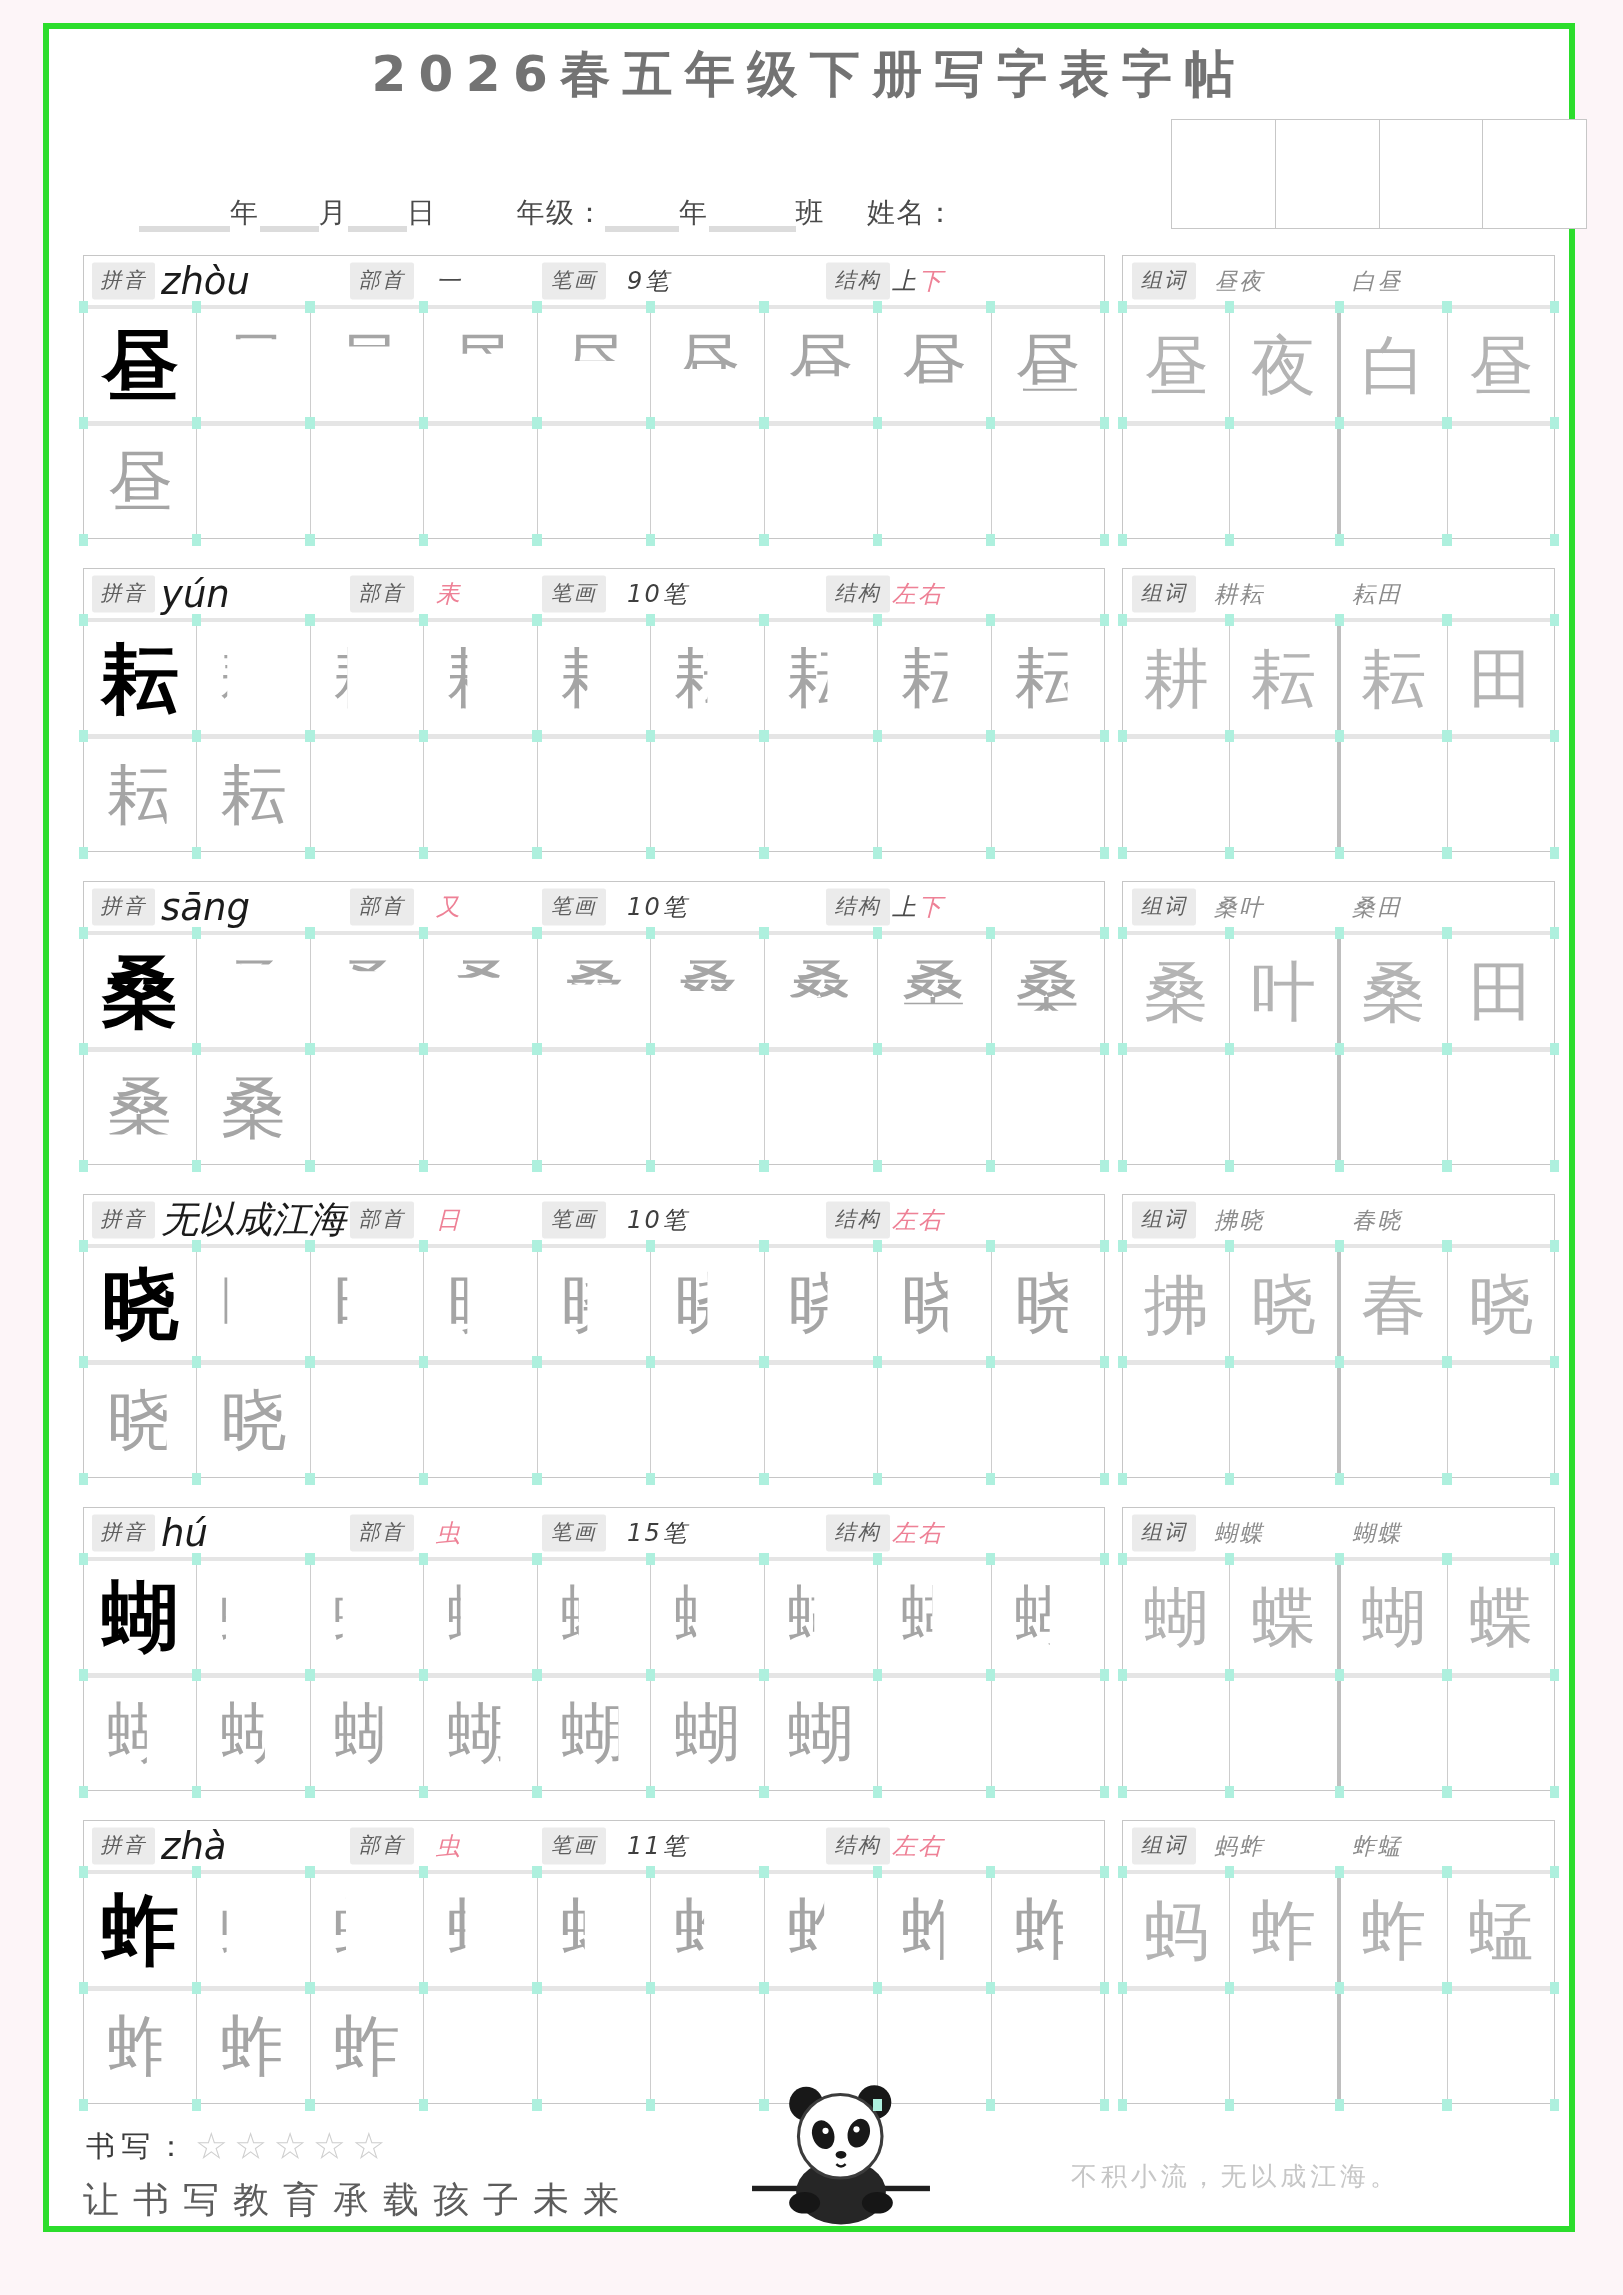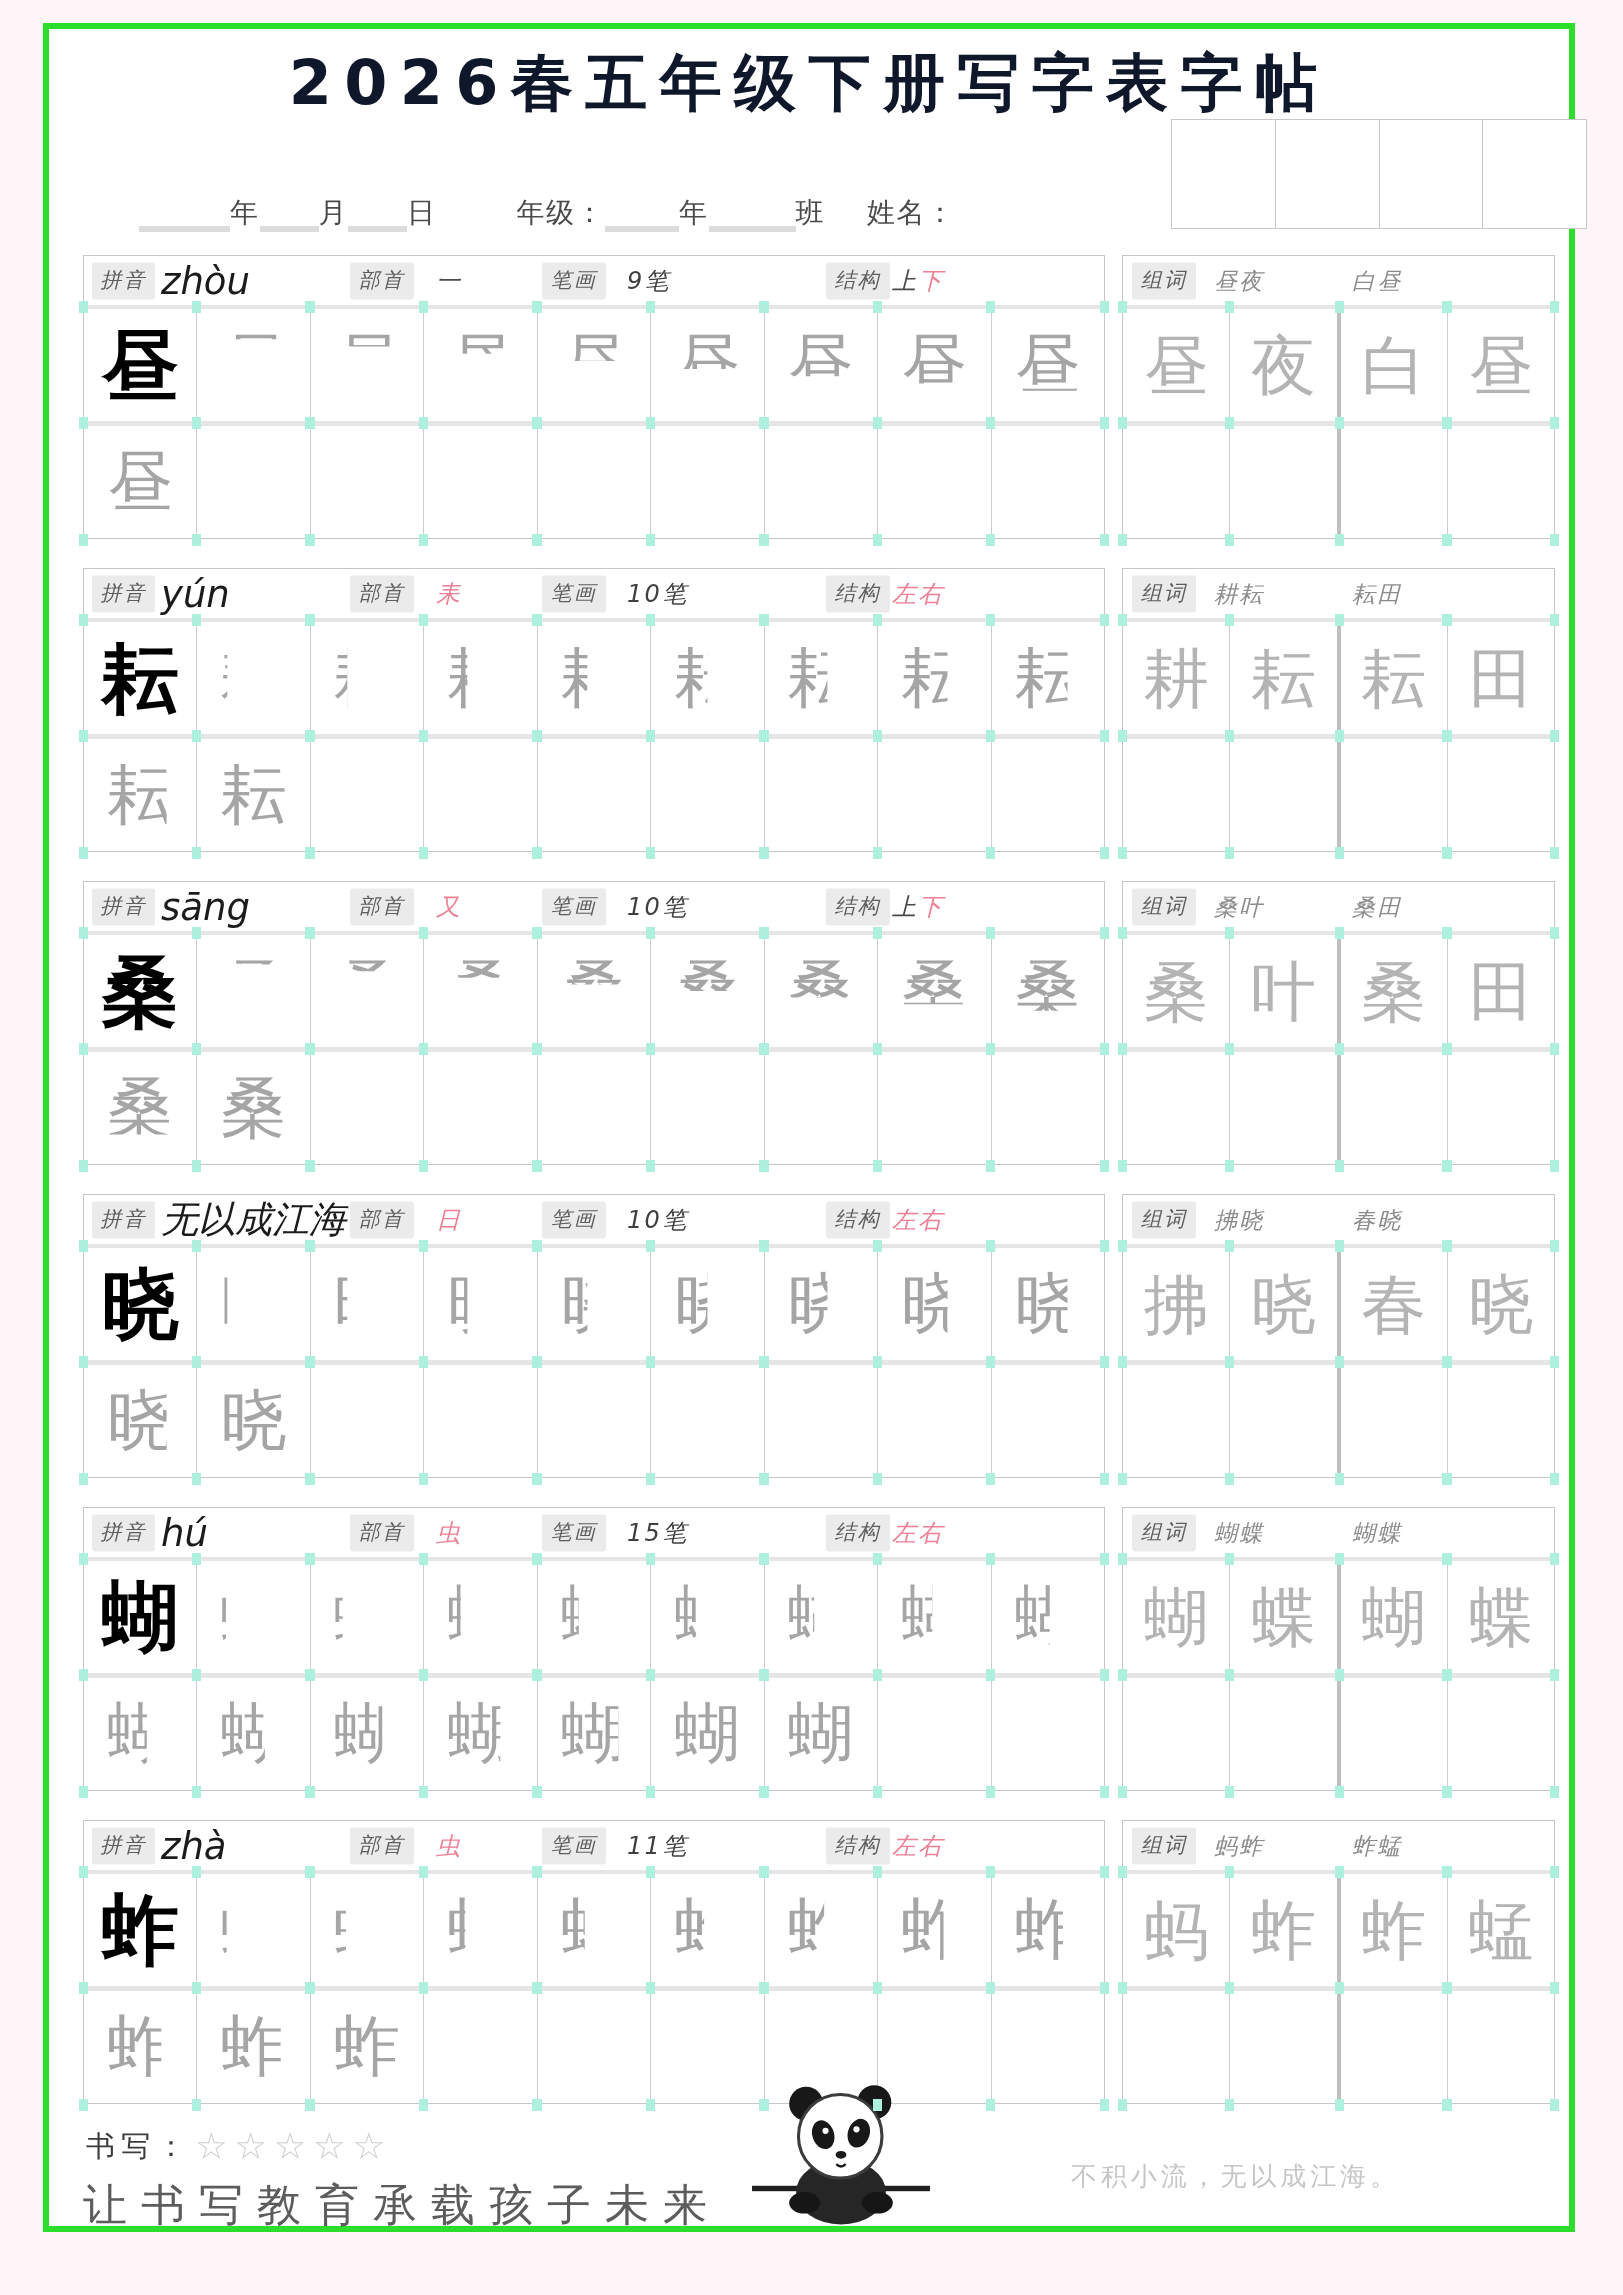--- a/index.html
+++ b/index.html
@@ -1,19 +1,19 @@
 <!DOCTYPE html>
 <html style="font-size:12.4px"><head>
 <meta charset="utf-8">
 <style>
   *{box-sizing:border-box;margin:0;padding:0;}
   html,body{width:1623px;height:2295px;overflow:hidden;}
   body{position:relative;background:#fdf5f8;font-family:"DejaVu Sans","Liberation Sans",sans-serif;}
   .frame{position:absolute;left:43px;top:23px;width:1532px;height:2209px;border:6.2px solid #2cdd2c;background:#ffffff;}
-  .title{position:absolute;top:12.4px;left:0;width:100%;text-align:center;font-size:62px;font-weight:700;letter-spacing:12.4px;color:#0f172a;white-space:nowrap;}
+  .title{position:absolute;top:12.4px;left:0;width:100%;text-align:center;font-size:50px;font-weight:700;letter-spacing:12.4px;color:#737373;white-space:nowrap;}
   
   .date-row{position:absolute;top:165px;left:90px;display:flex;align-items:flex-end;font-size:28px;color:#4a4a4a;white-space:nowrap;letter-spacing:1.5px;}
   .blank{display:inline-block;height:31px;border-bottom:6.2px solid #dcdcdc;}
   .b1{width:91px}.b2{width:59px}.b3{width:59px}.b4{width:74px}.b5{width:87px}
   .gap1{display:inline-block;width:80px}.gap2{display:inline-block;width:42px}
   .name-boxes{position:absolute;left:1122px;top:90px;width:416px;height:110px;display:flex;border:1.5px solid #c7c7c7;background:#fff;}
   .name-box{flex:1;border-left:1.5px solid #c7c7c7;}
   .name-box:first-child{border-left:none;}
   
   .section{position:absolute;left:0;width:100%;height:288px;}
@@ -44,21 +44,21 @@
   .cell::after{left:-5.4px;bottom:-7.7px}
   .grow::before{right:-5.4px;top:-7.7px}
   .grow::after{right:-5.4px;bottom:-7.7px}
   .row2 .cell::before,.row2.grow::before{display:none;}
   .main-char{font-size:77px;line-height:1;color:#000;font-weight:700;}
   .step{font-size:66px;line-height:1;color:#a5a5a5;}
   .trace{font-size:65px;line-height:1;color:#b4b4b4;}
   
   .writing{position:absolute;left:37px;top:2096px;display:flex;align-items:center;font-size:29px;color:#3b3b3b;letter-spacing:6.2px;}
   .stars{font-size:37px;color:#cfcfcf;letter-spacing:6.2px;margin-left:3.1px;}
-  .slogan{position:absolute;left:34px;top:2147px;font-size:44px;color:#5c5c5c;letter-spacing:14px;white-space:nowrap;}
+  .slogan{position:absolute;left:34px;top:2147px;font-size:36px;color:#5c5c5c;letter-spacing:14px;white-space:nowrap;}
   .motto{position:absolute;left:994px;top:2130px;font-size:26px;color:#c6c6c6;letter-spacing:3.9px;margin-left:28px;}
   .panda{position:absolute;left:703px;top:2050px;width:178px;height:147px;}
 </style>
 </head>
 <body>
 
 <div class="frame">
 
   <div class="title">2026春五年级下册写字表字帖</div>
 

